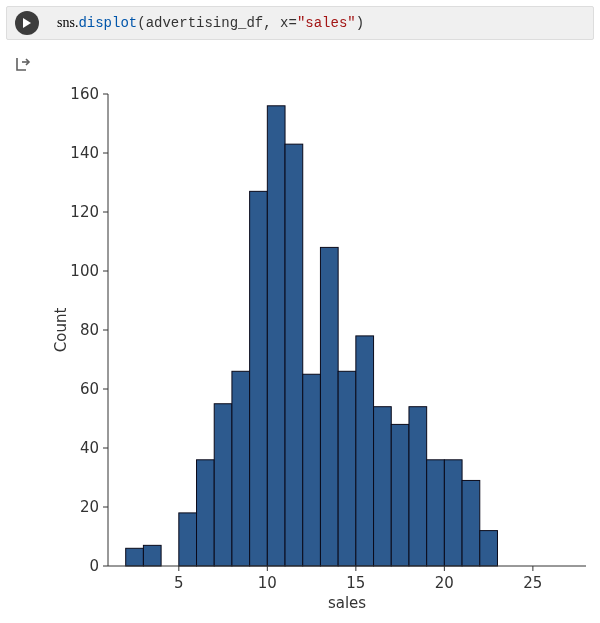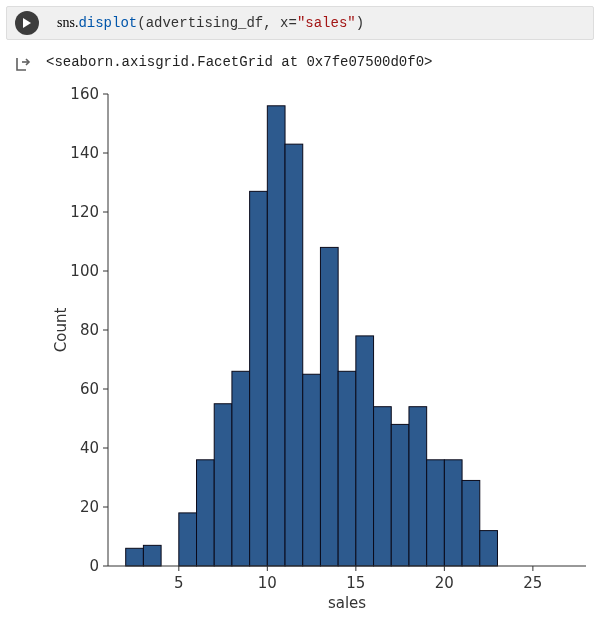--- a/index.html
+++ b/index.html
@@ -95,21 +95,20 @@
 </div>
 
 <div class="output-row">
   <div class="output-icon">
     <svg width="18" height="18" viewBox="0 0 18 18" fill="none" stroke="#5f5f5f" stroke-width="1.6" stroke-linecap="butt" stroke-linejoin="miter">
       <path d="M3 2 L3 14 L12 14"></path>
       <path d="M8 6 L14 6"></path>
       <path d="M12 3 L15 6 L12 9"></path>
     </svg>
   </div>
-  <div class="output-text">&lt;seaborn.axisgrid.FacetGrid at 0x7fe07500d0f0&gt;</div>
 </div>
 
 <div class="chart-wrap">
   <svg class="chart-svg" id="hist-svg" width="540" height="530">
       <rect x="75.7037037037037" y="464.3" width="17.70370370370371" height="17.69999999999999" class="bar-rect"></rect>
       <rect x="93.4074074074074" y="461.35" width="17.70370370370371" height="20.649999999999977" class="bar-rect"></rect>
       <rect x="128.8148148148148" y="428.9" width="17.703703703703724" height="53.10000000000002" class="bar-rect"></rect>
       <rect x="146.51851851851853" y="375.8" width="17.703703703703695" height="106.19999999999999" class="bar-rect"></rect>
       <rect x="164.22222222222223" y="319.75" width="17.703703703703695" height="162.25" class="bar-rect"></rect>
       <rect x="181.92592592592592" y="287.3" width="17.703703703703695" height="194.7" class="bar-rect"></rect>

